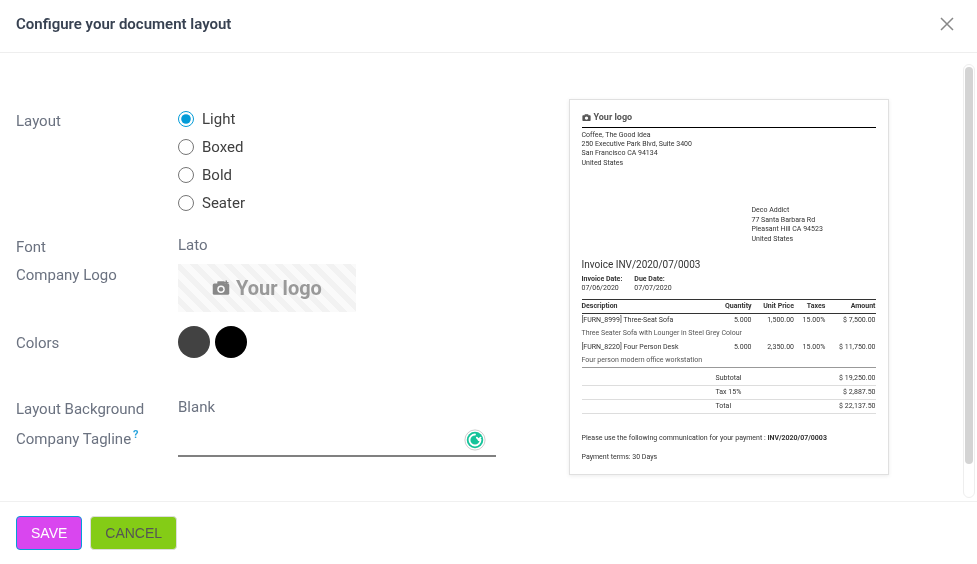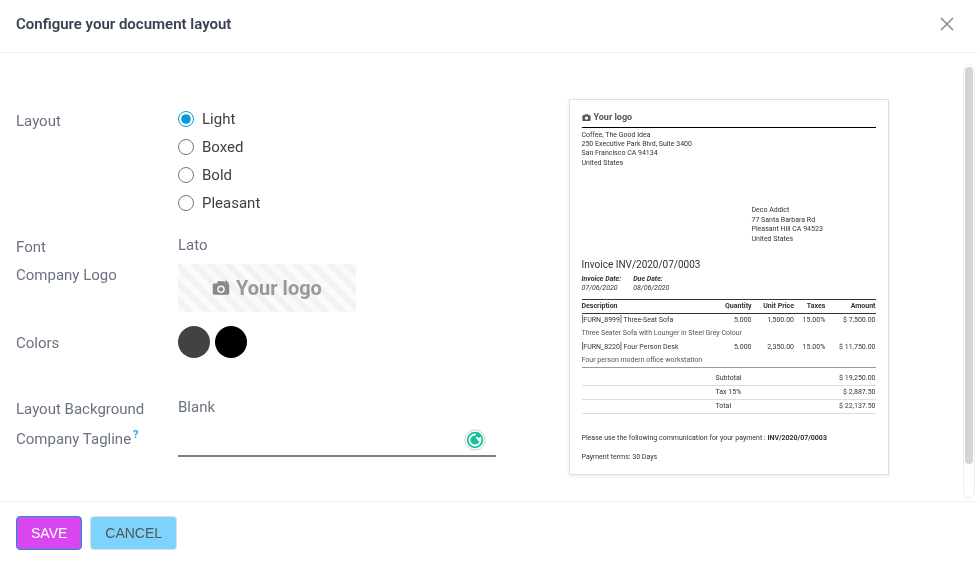--- a/index.html
+++ b/index.html
@@ -155,21 +155,21 @@
     border-top: 1px solid #000;
     margin: 3px 0 3px 0;
   }
   .pv-addr, .pv-bill { line-height: 1.35; }
   .pv-bill { text-align: left; margin-top: 38px; margin-left: 170px; }
   .pv-invoice-title {
     font-size: 10px;
     margin-top: 14px;
     margin-bottom: 4px;
   }
-  .pv-dates { display: flex; gap: 12px; margin-bottom: 6px; font-style: italic; }
+  .pv-dates { display: flex; gap: 12px; margin-bottom: 6px; }
   .pv-dates .dl { display: flex; flex-direction: column; }
   .pv-dates .dl .dt { font-weight: 700; }
   .pv-table { width: 100%; border-collapse: collapse; }
   .pv-table th, .pv-table td { padding: 2px 0; }
   .pv-table th { font-weight: 700; text-align: left; border-bottom: 1px solid #333; border-top: 1px solid #333; }
   .pv-table th.num, .pv-table td.num { text-align: right; }
   .pv-table .sub { color: #555; font-weight: 400; }
   .pv-table tbody tr.line-bottom td { border-bottom: 1px solid #999; }
   .pv-totals { margin-top: 4px; }
   .pv-totals .trow { display: flex; justify-content: flex-end; gap: 30px; padding-right: 0; border-bottom: 1px solid #ddd; padding-top: 2px; padding-bottom: 2px; }
@@ -212,21 +212,21 @@
     border-radius: 4px;
     cursor: pointer;
     font-weight: 500;
   }
   .btn-primary {
     background: #d946ef;
     color: #fff;
     border: 1px solid #049cd8;
   }
   .btn-default {
-    background: #7dd3fc;
+    background: #84cc16;
     color: #555;
     border: 1px solid #ddd;
   }
 </style>
 </head>
 <body>
 
 <div class="modal">
 
   <div class="modal-header">
@@ -251,21 +251,21 @@
           <label class="radio-line">
             <input type="radio" name="layout" style="">
             <span>Boxed</span>
           </label>
           <label class="radio-line">
             <input type="radio" name="layout" style="">
             <span>Bold</span>
           </label>
           <label class="radio-line">
             <input type="radio" name="layout" style="">
-            <span>Pleasant</span>
+            <span>Seater</span>
           </label>
         </div>
       </div>
 
       <div class="form-row" style="margin-top:24px;">
         <div class="form-label">Font</div>
         <div class="form-control text-static">Lato</div>
       </div>
 
       <div class="form-row" style="margin-top:8px;">
@@ -343,21 +343,21 @@
           <div>United States</div>
         </div>
         <div class="pv-invoice-title">Invoice INV/2020/07/0003</div>
         <div class="pv-dates">
           <div class="dl">
               <span class="dt">Invoice Date:</span>
               <span>07/06/2020</span>
             </div>
           <div class="dl">
               <span class="dt">Due Date:</span>
-              <span>08/06/2020</span>
+              <span>07/07/2020</span>
             </div>
         </div>
         <table class="pv-table">
           <thead>
             <tr>
               <th>Description</th>
               <th class="num">Quantity</th>
               <th class="num">Unit Price</th>
               <th class="num">Taxes</th>
               <th class="num">Amount</th>

